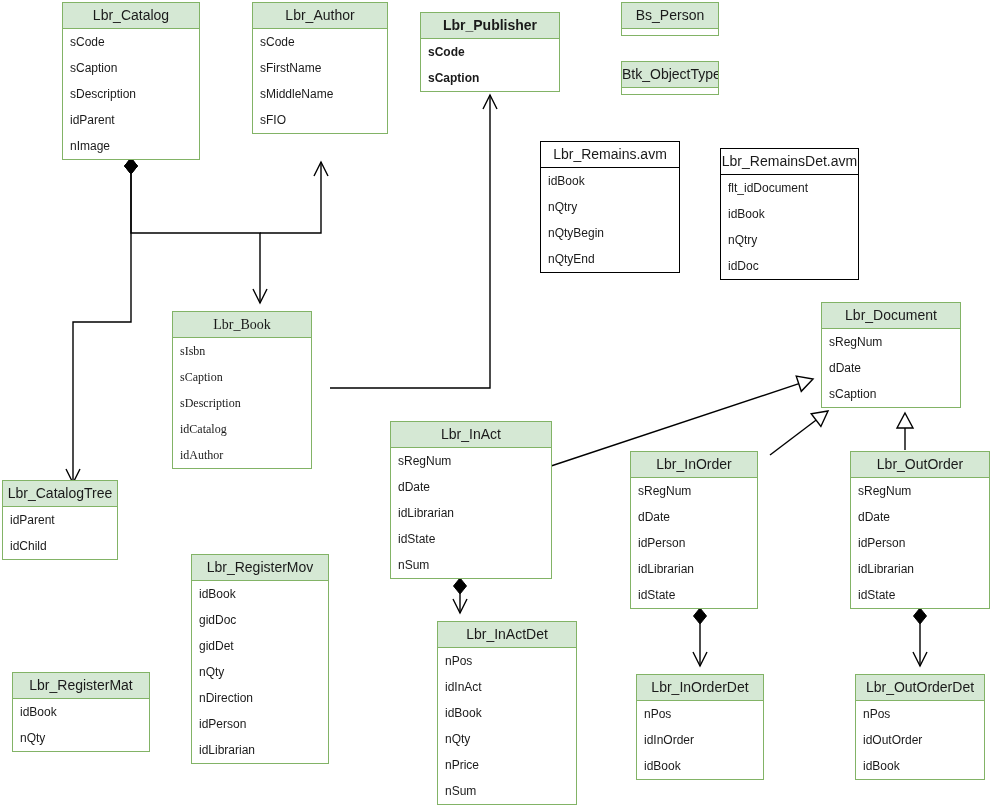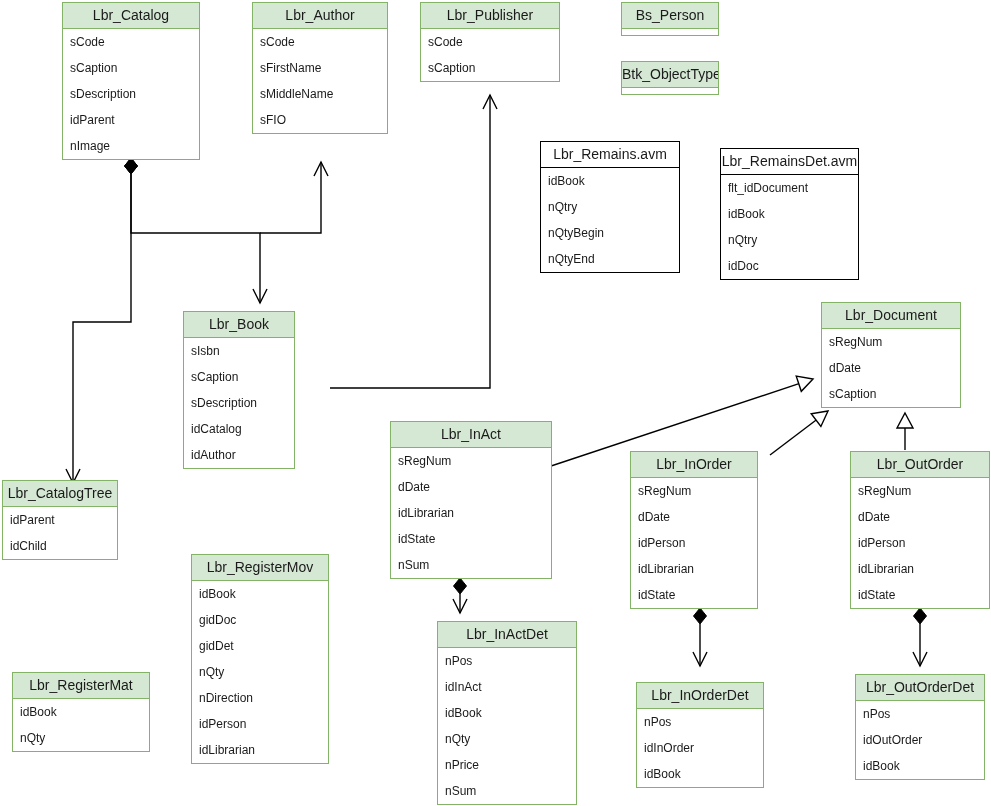--- a/index.html
+++ b/index.html
@@ -135,21 +135,21 @@
     </div>
     <div class="entity" style="left: 252px; top: 2px; width: 136px;">
       <div class="entity-header">Lbr_Author</div>
       <div class="entity-body">
         <div class="attr">sCode</div>
         <div class="attr">sFirstName</div>
         <div class="attr">sMiddleName</div>
         <div class="attr">sFIO</div>
       </div>
     </div>
-    <div class="entity" style="left: 420px; top: 2px; width: 140px;">
+    <div class="entity" style="left: 420px; top: 12px; width: 140px; font-weight: bold;">
       <div class="entity-header">Lbr_Publisher</div>
       <div class="entity-body">
         <div class="attr">sCode</div>
         <div class="attr">sCaption</div>
       </div>
     </div>
     <div class="entity stub" style="left: 621px; top: 2px; width: 98px;">
       <div class="entity-header">Bs_Person</div>
       <div class="entity-body"></div>
     </div>
@@ -176,21 +176,21 @@
       </div>
     </div>
     <div class="entity" style="left: 821px; top: 302px; width: 140px;">
       <div class="entity-header">Lbr_Document</div>
       <div class="entity-body">
         <div class="attr">sRegNum</div>
         <div class="attr">dDate</div>
         <div class="attr">sCaption</div>
       </div>
     </div>
-    <div class="entity" style="left: 183px; top: 311px; width: 112px;">
+    <div class="entity" style="left: 172px; top: 311px; width: 140px; font-family: Liberation Serif, serif;">
       <div class="entity-header">Lbr_Book</div>
       <div class="entity-body">
         <div class="attr">sIsbn</div>
         <div class="attr">sCaption</div>
         <div class="attr">sDescription</div>
         <div class="attr">idCatalog</div>
         <div class="attr">idAuthor</div>
       </div>
     </div>
     <div class="entity" style="left: 390px; top: 421px; width: 162px;">
@@ -246,21 +246,21 @@
       <div class="entity-header">Lbr_InActDet</div>
       <div class="entity-body">
         <div class="attr">nPos</div>
         <div class="attr">idInAct</div>
         <div class="attr">idBook</div>
         <div class="attr">nQty</div>
         <div class="attr">nPrice</div>
         <div class="attr">nSum</div>
       </div>
     </div>
-    <div class="entity" style="left: 636px; top: 674px; width: 128px; margin-top: 8px;">
+    <div class="entity" style="left: 636px; top: 674px; width: 128px;">
       <div class="entity-header">Lbr_InOrderDet</div>
       <div class="entity-body">
         <div class="attr">nPos</div>
         <div class="attr">idInOrder</div>
         <div class="attr">idBook</div>
       </div>
     </div>
     <div class="entity" style="left: 855px; top: 674px; width: 130px;">
       <div class="entity-header">Lbr_OutOrderDet</div>
       <div class="entity-body">

